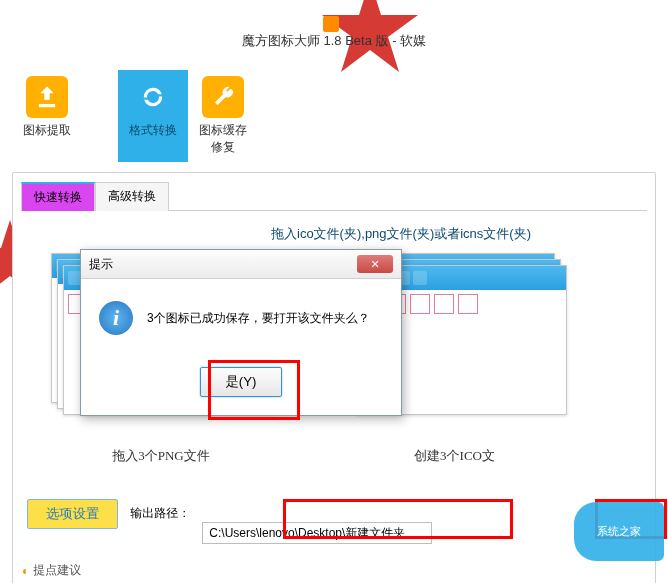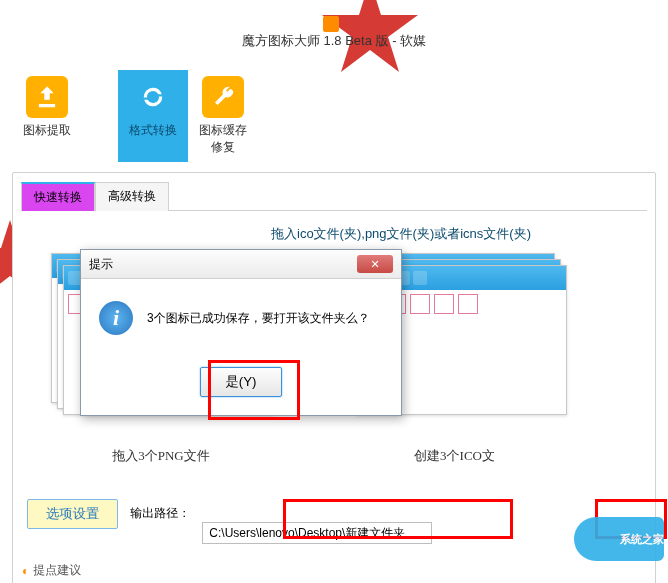--- a/index.html
+++ b/index.html
@@ -28,38 +28,38 @@
 .thumb:nth-child(2){ left:6px; top:6px; }
 .thumb:nth-child(3){ left:12px; top:12px; }
 .thumb-bar { height: 24px; background: linear-gradient(#4fb9ef,#2a9fe0); display:flex; align-items:center; padding:0 4px; gap:3px;}
 .thumb-bar span{ width:14px; height:14px; background:#fff3; border-radius:2px;}
 .thumb-body { padding: 4px; }
 .thumb-row { display: flex; gap: 4px; margin-bottom: 3px; }
 .thumb-sq { width: 20px; height: 20px; border: 1px solid #e77b9b; }
 .arrow { color: #ffb000; font-size: 40px; }
 .caption { margin-top: 24px; font-family: Liberation Serif, serif; }
 .bottom-row { display: flex; align-items: center; gap: 12px; font-size: 12px; margin-top: 18px; padding: 0 6px; }
-.opt-btn { padding: 5px 18px; border: 1px solid #7db8e8; background: #fef9c3; color: #2a7bbd; cursor: pointer; border-radius: 2px;}
+.opt-btn { padding: 5px 18px; border: 1px solid #7db8e8; background: #fde047; color: #2a7bbd; cursor: pointer; border-radius: 2px;}
 .path-input { width: 230px; padding: 3px 6px; border: 1px solid #bdbdbd; font-size: 12px; margin-top: 39px; }
 .red-box { position: absolute; border: 3px solid #ff0000; pointer-events: none; z-index: 30; }
 .red1 { left: 208px; top: 360px; width: 92px; height: 60px; }
 .red2 { left: 283px; top: 499px; width: 230px; height: 40px; }
 .red3 { left: 595px; top: 499px; width: 72px; height: 40px; }
 .dialog { position: absolute; left: 80px; top: 249px; width: 322px; background: #fff; border: 1px solid #8a9aab; box-shadow: 2px 3px 10px rgba(0,0,0,.3); z-index: 20; font-size: 12px;}
 .dlg-title { display: flex; align-items: center; justify-content: space-between; background: linear-gradient(#fdfdfd,#ebebeb); padding: 5px 8px; border-bottom: 1px solid #d0d0d0;}
 .dlg-close { width: 36px; height: 18px; background: linear-gradient(#e07b7a,#c74a44); border-radius: 3px; display:flex;align-items:center;justify-content:center; color:#fff; font-size:11px; cursor:pointer;}
 .dlg-body { display: flex; align-items: center; gap: 14px; padding: 22px 18px; }
 .info-icon { width: 34px; height: 34px; border-radius: 50%; background: radial-gradient(#5db6f0,#2a75c0); color:#fff; font-size:22px; display:flex;align-items:center;justify-content:center; font-weight:bold; font-style: italic; font-family: Georgia, serif;}
 .dlg-btns { display: flex; justify-content: center; padding: 10px 0 18px; }
 .dlg-btn { width: 82px; padding: 5px 0; border: 1px solid #9a9a9a; background: linear-gradient(#fdfdfd,#e6e6e6); cursor: pointer; border-radius: 2px;}
 .dlg-btn.default { border: 1px solid #3a8fd6; box-shadow: 0 0 2px #6fb8ef;}
 .footer { position:absolute; bottom:4px; left:22px; font-size:12px; color:#555; z-index:1; display:flex; align-items:center; gap:4px;}
 .footer .bulb { color:#ff8c00;}
 .watermark { position:absolute; right:4px; bottom:22px; z-index: 40; opacity: .9;}
-.wm-shape { width:90px; height:44px; background:#2fb0e8; border-radius: 22px 6px 6px 22px; display:flex; align-items:center; justify-content:flex-end; color:#fff; font-size:11px;font-weight:bold;}
+.wm-shape { width:90px; height:59px; background:#2fb0e8; border-radius: 22px 6px 6px 22px; display:flex; align-items:center; justify-content:center; color:#fff; font-size:11px;}
 </style>
 </head>
 <body>
 
 <svg class="stars star1" width="180" height="120">
     <polygon points="50,0 61,35 98,35 68,57 79,92 50,70 21,92 32,57 2,35 39,35" fill="#d63a34"></polygon>
   </svg>
 <svg class="stars star2" width="120" height="120">
     <polygon points="40,0 49,28 78,28 54,45 63,74 40,56 17,74 26,45 2,28 31,28" fill="#d63a34"></polygon>
   </svg>

